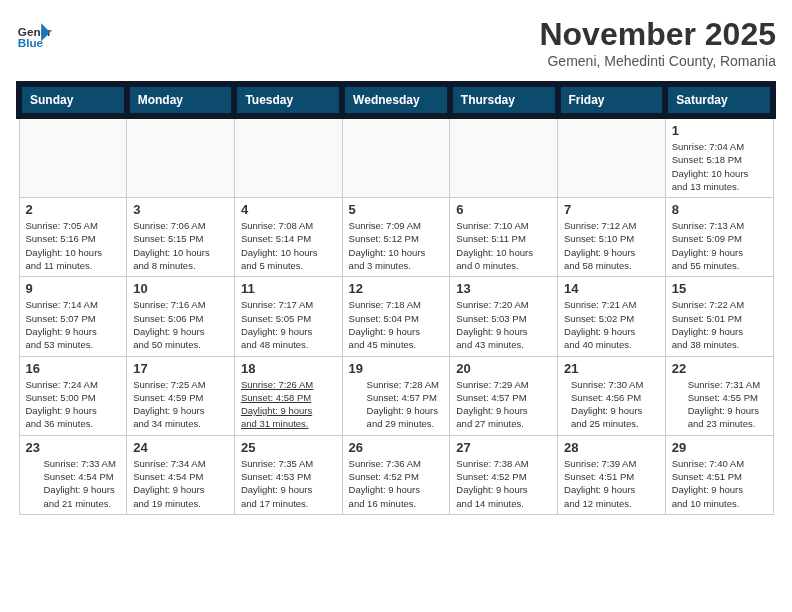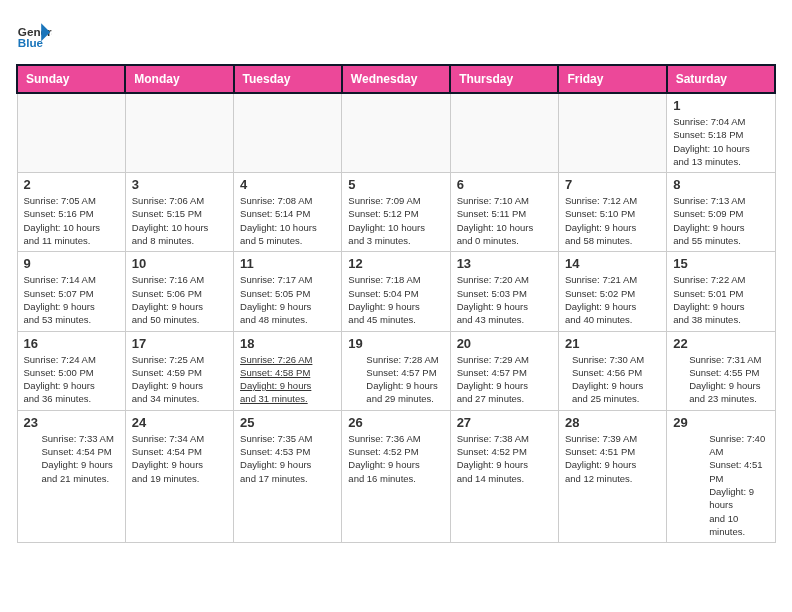--- a/index.html
+++ b/index.html
@@ -36,27 +36,27 @@
     .location-title {
       font-size: 14px;
       color: #555;
     }
     .calendar {
       width: 100%;
       border-collapse: collapse;
       border: 1px solid #ccc;
     }
     .calendar th {
-      background-color: #ec4899;
+      background-color: #0c4a6e;
       color: #fff;
       font-size: 12px;
       font-weight: bold;
       padding: 6px 8px;
       text-align: left;
-      border: 2px solid #0f172a;
+      border: 6px solid #0f172a;
     }
     .calendar td {
       border: 1px solid #ccc;
       vertical-align: top;
       padding: 4px 6px;
       font-size: 10px;
       color: #333;
       width: calc(100% / 7);
       min-height: 70px;
       background: #fff;
@@ -83,20 +83,24 @@
 </head>
 <body>
 
 <div class="header-section">
   <div class="logo">
     <svg class="logo-icon" viewBox="0 0 40 40">
       <text x="2" y="22" font-size="13" font-weight="bold" fill="#333" font-family="Arial">General</text>
       <text x="2" y="34" font-size="13" font-weight="bold" fill="#1a75bb" font-family="Arial">Blue</text>
       <polygon points="28,8 38,18 28,28" fill="#1a75bb"></polygon>
     </svg>
+  </div>
+  <div class="title-section">
+    <div class="month-title">November 2025</div>
+    <div class="location-title">Gemeni, Mehedinti County, Romania</div>
   </div>
 </div>
 
 <table class="calendar">
   <thead>
     <tr>
     <th>Sunday</th>
         <th>Monday</th>
         <th>Tuesday</th>
         <th>Wednesday</th>
@@ -312,20 +316,20 @@
         </td>
         <td>
           <span class="day-number">28</span>
           <div class="day-info" style="white-space: pre-line;">Sunrise: 7:39 AM
 Sunset: 4:51 PM
 Daylight: 9 hours
 and 12 minutes.</div>
         </td>
         <td>
           <span class="day-number">29</span>
-          <div class="day-info" style="white-space: pre-line; margin-left: 36px;">Sunrise: 7:40 AM
+          <div class="day-info" style="white-space: pre-line;">Sunrise: 7:40 AM
 Sunset: 4:51 PM
 Daylight: 9 hours
 and 10 minutes.</div>
         </td>
       </tr>
     </tbody>
 </table>
 
 </body></html>

